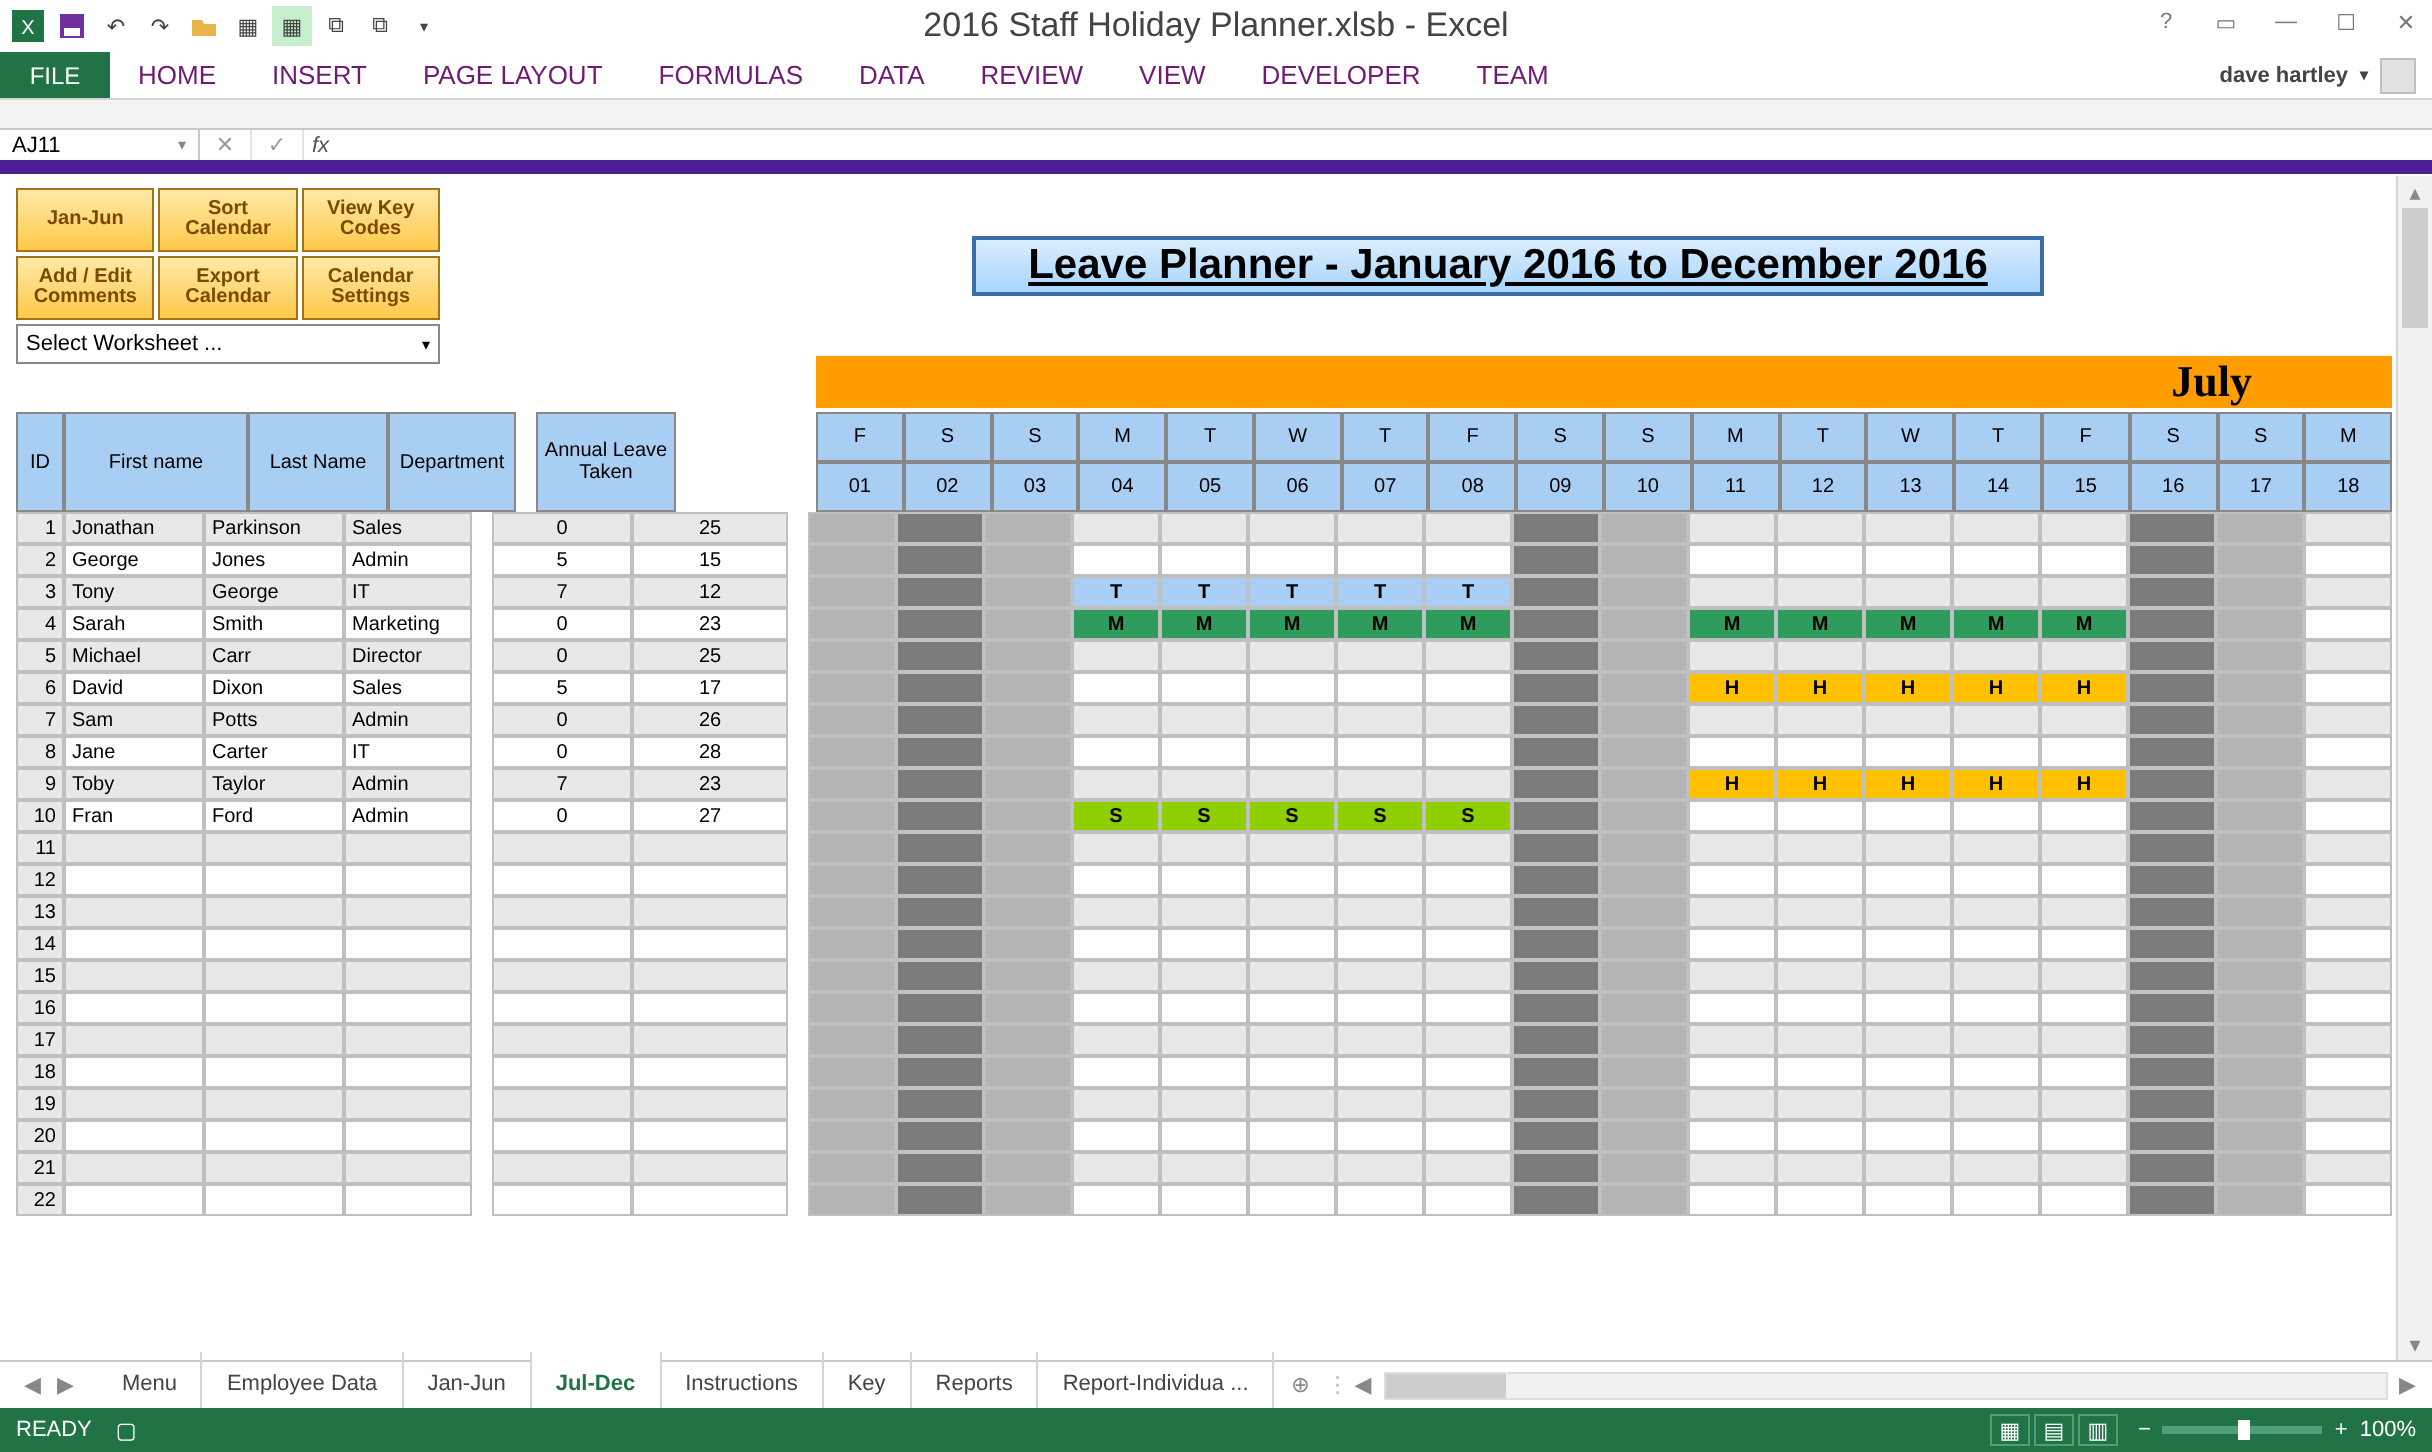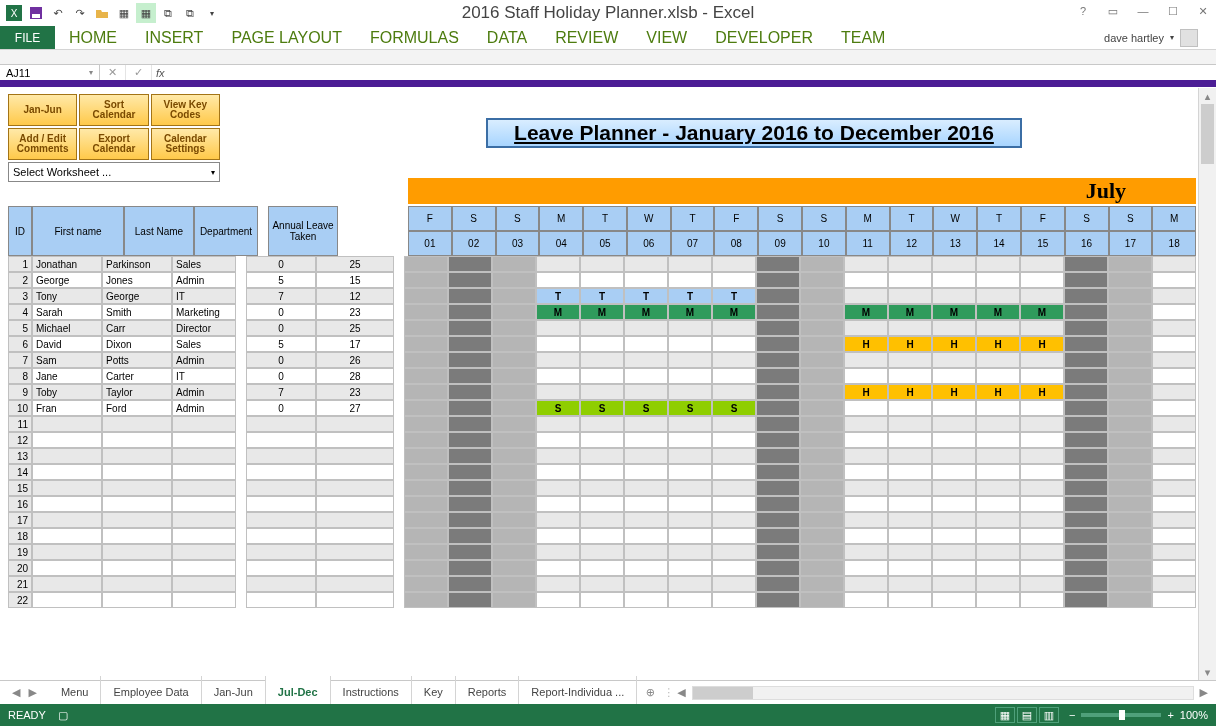--- a/index.html
+++ b/index.html
@@ -5,22 +5,22 @@
   * { box-sizing: border-box; }
   html, body { margin:0; padding:0; font-family: "Segoe UI", Tahoma, sans-serif; font-size:11px; background:#fff; overflow:hidden; width:1216px; height:726px; }
   .titlebar { height:26px; background:#fff; display:flex; align-items:center; position:relative; }
   .qat { display:flex; align-items:center; gap:2px; padding-left:4px; }
   .qat-item { width:20px; height:20px; display:flex; align-items:center; justify-content:center; color:#444; }
   .title { position:absolute; left:0; right:0; text-align:center; font-size:17px; color:#444; pointer-events:none;}
   .winbtns { position:absolute; right:4px; top:2px; display:flex; gap:12px; align-items:center; color:#777;}
   .winbtn { width:18px; height:18px; display:flex; align-items:center; justify-content:center;}
   .ribbon-tabs { height:24px; background:#fff; display:flex; align-items:stretch; border-bottom:1px solid #d4d4d4;}
   .file-tab { background:#217346; color:#fff; width:55px; display:flex; align-items:center; justify-content:center; font-size:12px; }
-  .rtab { padding:0 14px; display:flex; align-items:center; color:#4d7c0f; font-size:16px;text-align:center;}
-  .user { margin-left:auto; padding-right:18px; display:flex; align-items:center; gap:6px; color:#444;}
+  .rtab { padding:0 14px; display:flex; align-items:center; color:#701a75; font-size:13px;text-align:center;}
+  .user { margin-left:auto; padding-right:8px; display:flex; align-items:center; gap:6px; color:#444;font-weight:bold;}
   .avatar { width:18px; height:18px; background:#e1e1e1; border:1px solid #c0c0c0;}
   .ribbon-body { height:15px; background:#f3f3f3; border-bottom:1px solid #c8c8c8;}
   .formula-bar { height:22px; display:flex; align-items:stretch; border-bottom:7px solid #4c1d95;}
   .namebox { width:100px; border-right:1px solid #c8c8c8; display:flex; align-items:center; padding:0 6px; justify-content:space-between;}
   .fbox { flex:1; display:flex; align-items:center;}
   .fbtn { width:26px; display:flex; align-items:center; justify-content:center; color:#999; border-right:1px solid #e4e4e4; height:100%;}
   .fx { font-style:italic; padding:0 4px; color:#555;}
   .sheet { position:absolute; top:88px; left:0; right:20px; bottom:46px; overflow:hidden; background:#fff;}
   .vscroll { position:absolute; right:0; top:88px; bottom:46px; width:18px; background:#f1f1f1; border-left:1px solid #d4d4d4;}
   .vscroll .arrow { height:16px; display:flex; align-items:center; justify-content:center; color:#888;}

